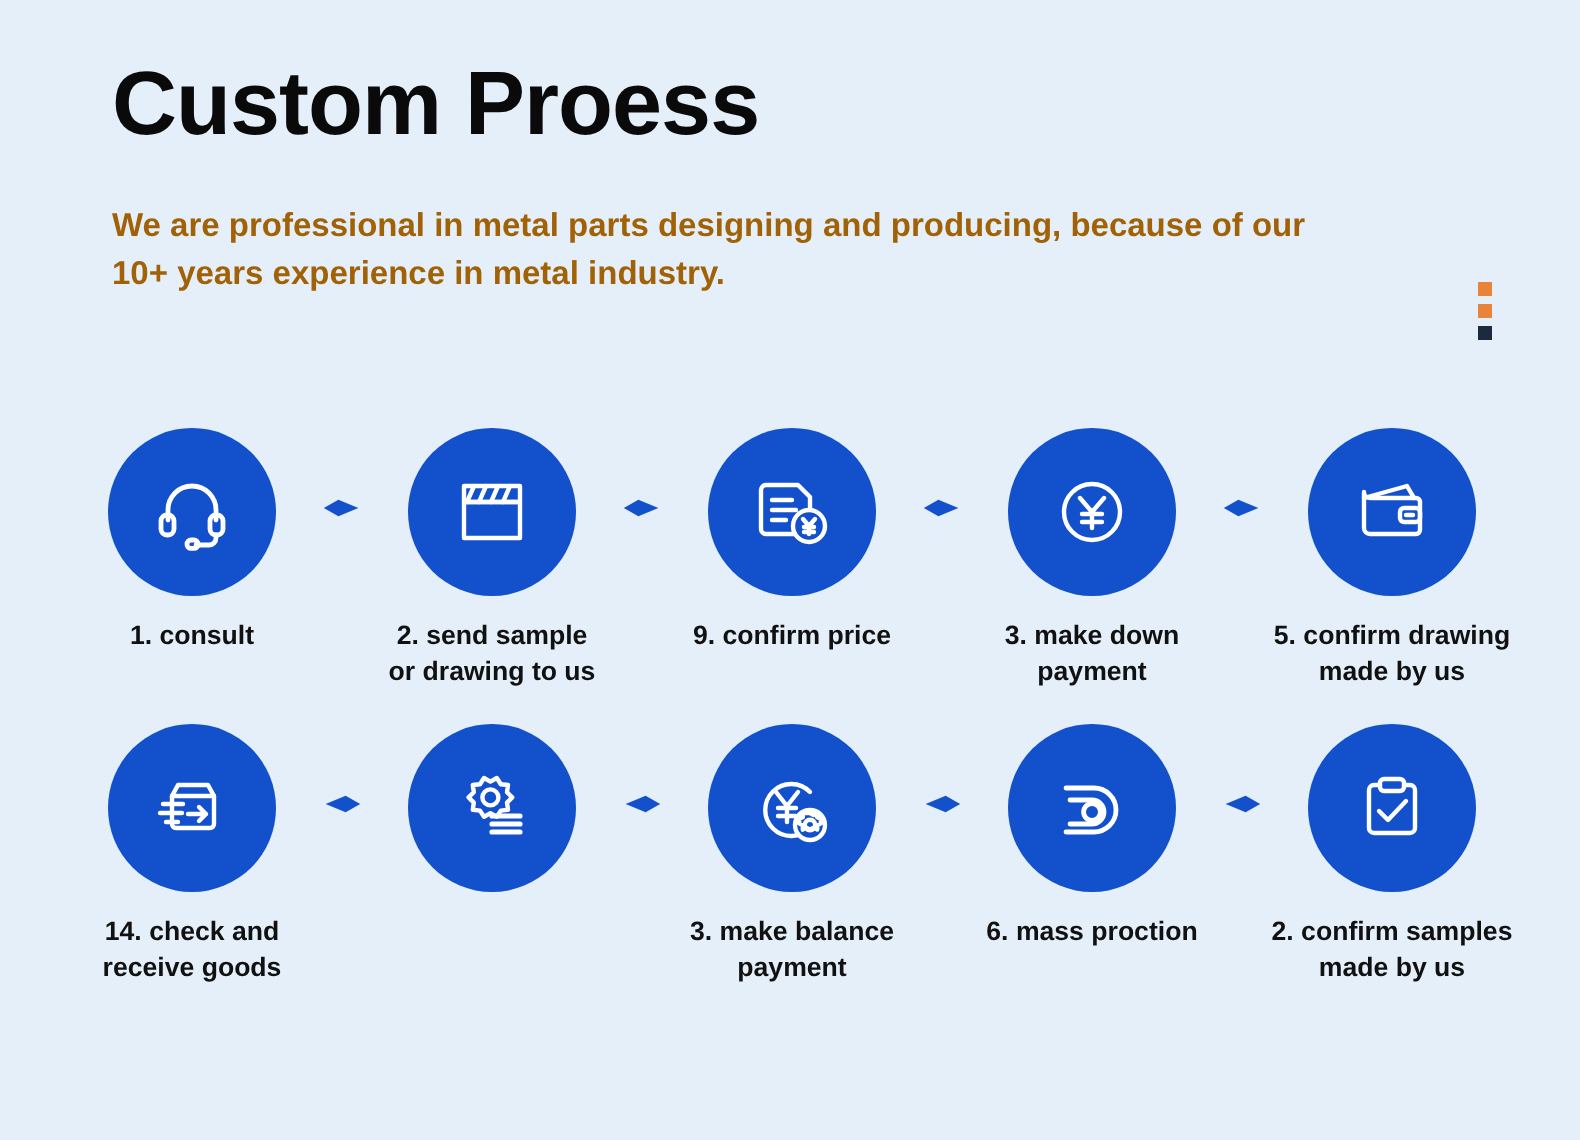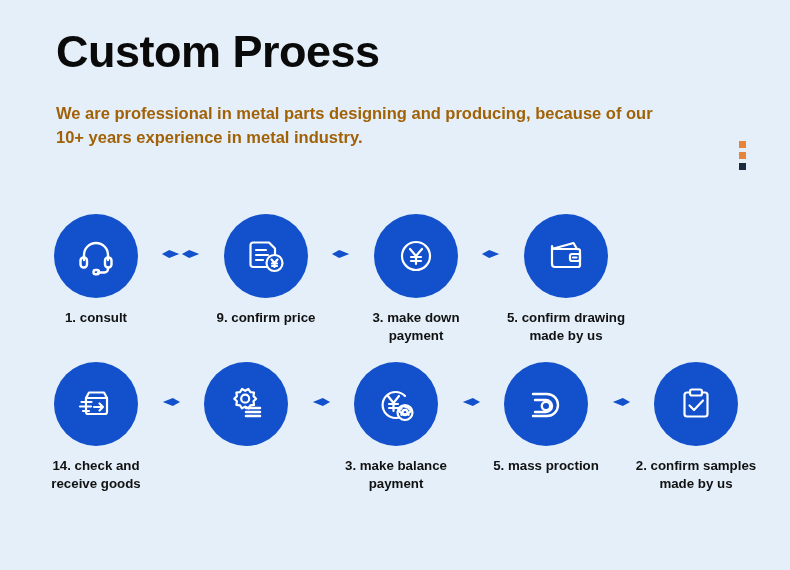--- a/index.html
+++ b/index.html
@@ -150,20 +150,33 @@
       </div>
       <div class="step-label">1. consult</div>
     </div>
 
     <div class="arrow">
       <svg width="22" height="18" viewBox="0 0 22 18" fill="#1250cc">
         <path d="M1 9 L9 4.5 L20 9 L9 13.5 Z"></path>
       </svg>
     </div>
 
+    <div class="step">
+      <div class="circle">
+        <span>
+          <svg width="40" height="40" viewBox="0 0 40 40" fill="none" stroke="#ffffff" stroke-width="2.2" stroke-linecap="round" stroke-linejoin="round">
+            <rect x="6" y="7" width="28" height="8"></rect>
+            <rect x="6" y="15" width="28" height="18"></rect>
+            <path d="M11 7 L7.5 15 M17 7 L13.5 15 M23 7 L19.5 15 M29 7 L25.5 15"></path>
+          </svg>
+        </span>
+      </div>
+      <div class="step-label">2. send sample
+or drawing to us</div>
+    </div>
 
     <div class="arrow">
       <svg width="22" height="18" viewBox="0 0 22 18" fill="#1250cc">
         <path d="M1 9 L9 4.5 L20 9 L9 13.5 Z"></path>
       </svg>
     </div>
 
     <div class="step">
       <div class="circle">
         <span>
@@ -286,21 +299,21 @@
     <div class="step">
       <div class="circle">
         <span>
           <svg width="42" height="42" viewBox="0 0 42 42" fill="none" stroke="#ffffff" stroke-width="2.4" stroke-linecap="round" stroke-linejoin="round">
             <path d="M8 11 h14 a11 11 0 0 1 0 22 h-14"></path>
             <path d="M10 17 h11 a6 6 0 0 1 0 12 h-11"></path>
             <circle cx="21" cy="23" r="4.2"></circle>
           </svg>
         </span>
       </div>
-      <div class="step-label">5. mass proction</div>
+      <div class="step-label">6. mass proction</div>
     </div>
 
     <div class="arrow">
       <svg width="22" height="18" viewBox="0 0 22 18" fill="#1250cc">
         <path d="M21 9 L13 4.5 L2 9 L13 13.5 Z"></path>
       </svg>
     </div>
 
     <div class="step">
       <div class="circle">

